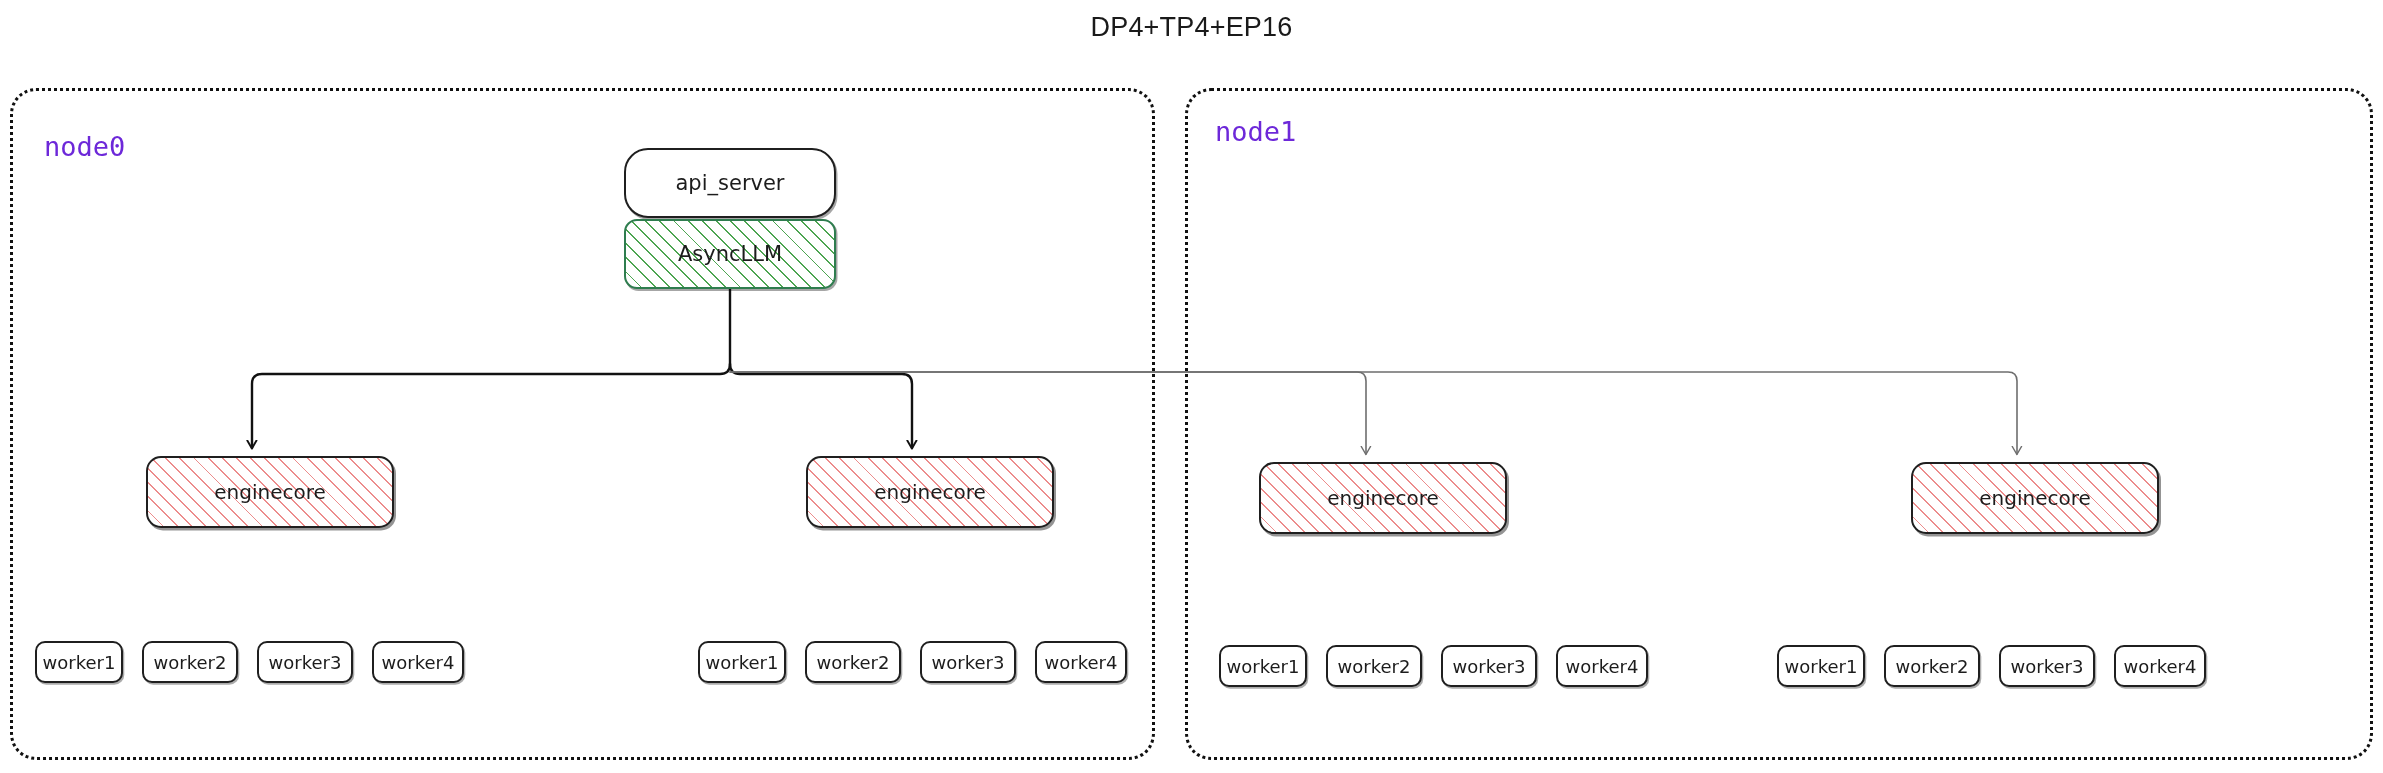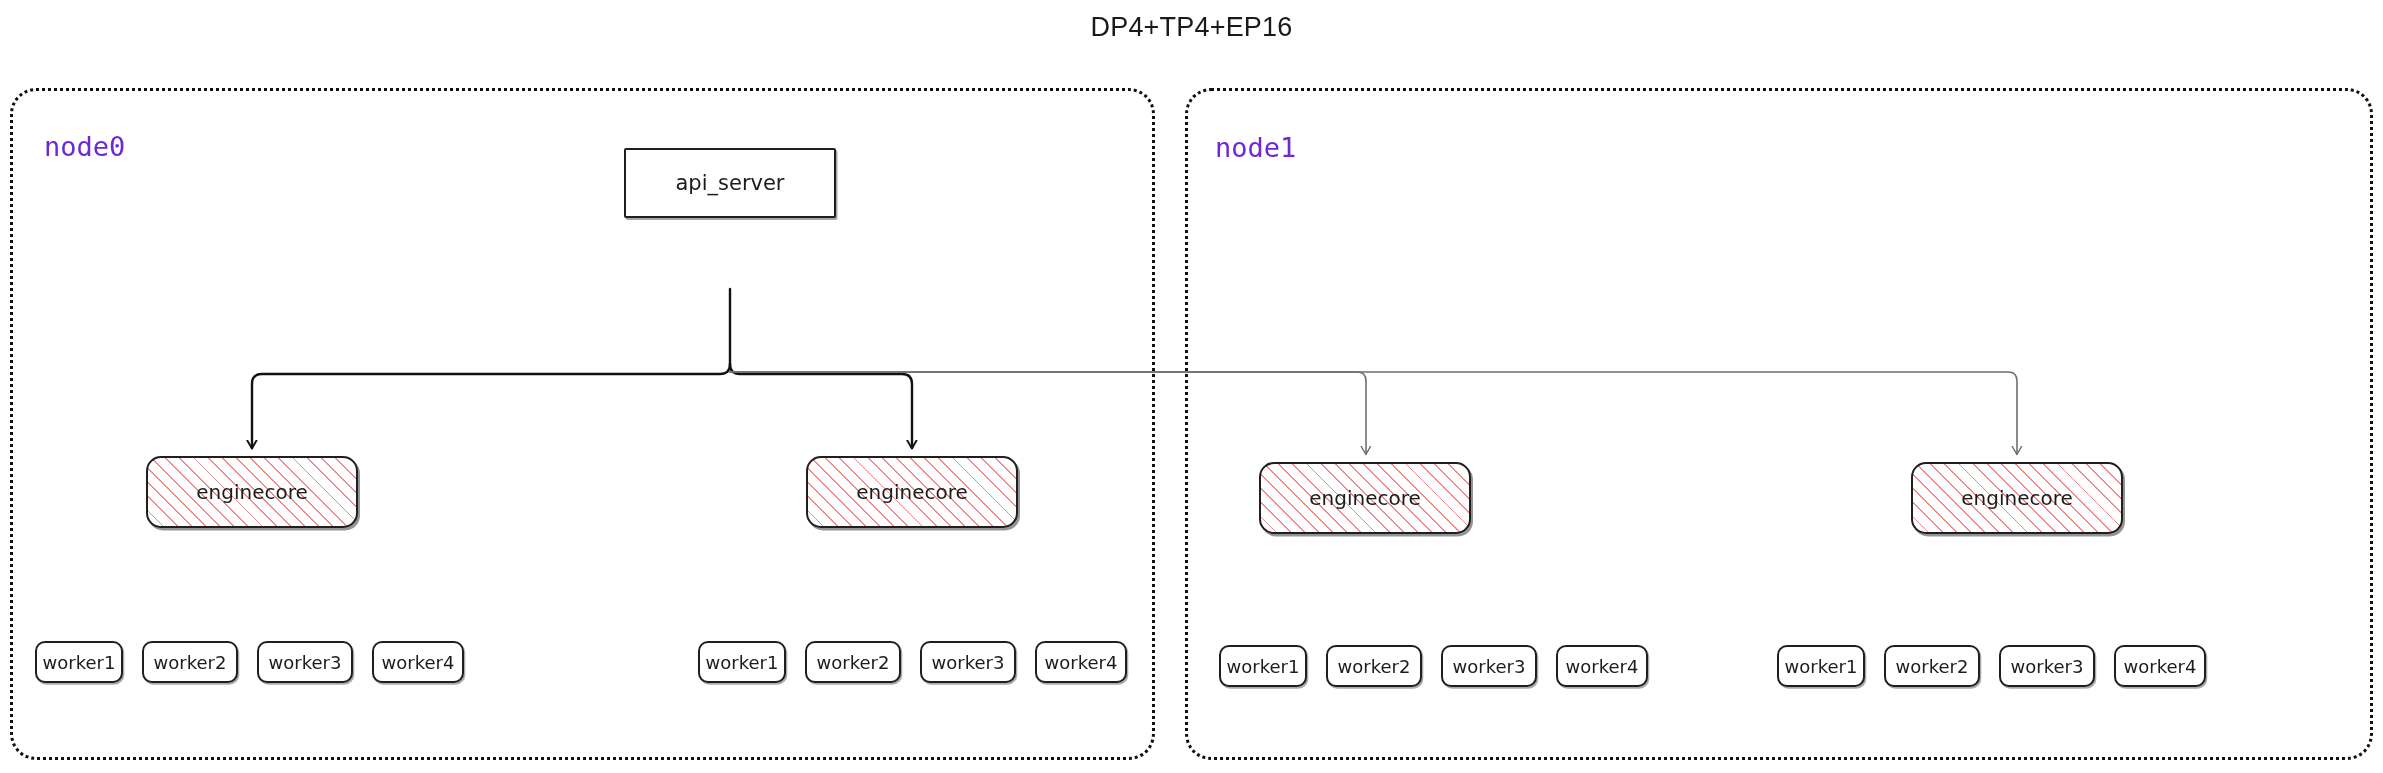--- a/index.html
+++ b/index.html
@@ -23,48 +23,48 @@
     background:transparent;box-sizing:border-box;
   }
   #node0-box{left:10px;top:88px;width:1145px;height:672px;}
   #node1-box{left:1185px;top:88px;width:1188px;height:672px;}
   .node-label{
     position:absolute;
     font-family:"DejaVu Sans Mono","Liberation Mono",monospace;
     font-size:27px;color:#6d28d9;white-space:nowrap;font-weight:400;
   }
   #node0-label{left:44px;top:131px;}
-  #node1-label{left:1215px;top:132px;}
+  #node1-label{left:1215px;top:116px;}
 
   
   .box{
     position:absolute;box-sizing:border-box;
     display:flex;align-items:center;justify-content:center;
     border:2.2px solid #1f1f1f;background:#ffffff;
     color:#1c1c1c;white-space:nowrap;
   }
 
   .api-box{
-    left:624px;top:148px;width:212px;height:70px;border-radius:2px;
+    left:624px;top:148px;width:212px;height:70px;border-radius:24px;
     font-size:21px;box-shadow:1.5px 2px 0 rgba(0,0,0,.35);
   }
 
   .async-box{
     left:624px;top:219px;width:212px;height:70px;border-radius:13px;
     font-size:21px;border-color:#2f7d4f;
     box-shadow:1.5px 2px 0 rgba(0,0,0,.35);
     background-color:#ffffff;
     background-image:repeating-linear-gradient(
         45deg,
         rgba(67,160,71,.95) 0px, rgba(67,160,71,.95) 1.3px,
         rgba(255,255,255,0) 1.3px, rgba(255,255,255,0) 10px);
   }
 
   .engine-box{
-    top:456px;width:212px;height:72px;border-radius:15px;
+    top:456px;width:248px;height:72px;border-radius:15px;
     font-size:20px;border-color:#1f1f1f;
     box-shadow:2px 2.5px 0 rgba(0,0,0,.42);
     background-color:#ffffff;
     background-image:repeating-linear-gradient(
         45deg,
         rgba(233,120,120,.85) 0px, rgba(233,120,120,.85) 1.3px,
         rgba(255,255,255,0) 1.3px, rgba(255,255,255,0) 10px);
   }
   #engine-0{left:146px;}
   #engine-1{left:806px;}
@@ -109,20 +109,21 @@
     <path d="M730,364 Q730,374 720,374 L262,374 Q252,374 252,384 L252,448" fill="none" stroke="#111111" stroke-width="2.4" stroke-linecap="round" marker-end="url(#ah-dark)"></path>
 
     <path d="M730,364 Q730,374 740,374 L902,374 Q912,374 912,384 L912,448" fill="none" stroke="#111111" stroke-width="2.4" stroke-linecap="round" marker-end="url(#ah-dark)"></path>
 
     <path d="M730,372 L1357,372 Q1366,372 1366,381 L1366,454" fill="none" stroke="#6e6e6e" stroke-width="1.6" stroke-linecap="round" marker-end="url(#ah-gray)"></path>
 
     <path d="M730,372 L2008,372 Q2017,372 2017,381 L2017,454" fill="none" stroke="#6e6e6e" stroke-width="1.6" stroke-linecap="round" marker-end="url(#ah-gray)"></path>
   </svg>
 
   <div class="box api-box">api_server</div>
+  <div class="box async-box">AsyncLLM</div>
 
   <div class="box engine-box" id="engine-0">enginecore</div>
   <div class="box engine-box" id="engine-1">enginecore</div>
   <div class="box engine-box" id="engine-2">enginecore</div>
   <div class="box engine-box" id="engine-3">enginecore</div>
 
   <div id="workers-layer">
       <div class="box worker-box " style="left: 35px; width: 88px;">worker1</div>
       <div class="box worker-box " style="left: 142px; width: 96px;">worker2</div>
       <div class="box worker-box " style="left: 257px; width: 96px;">worker3</div>

